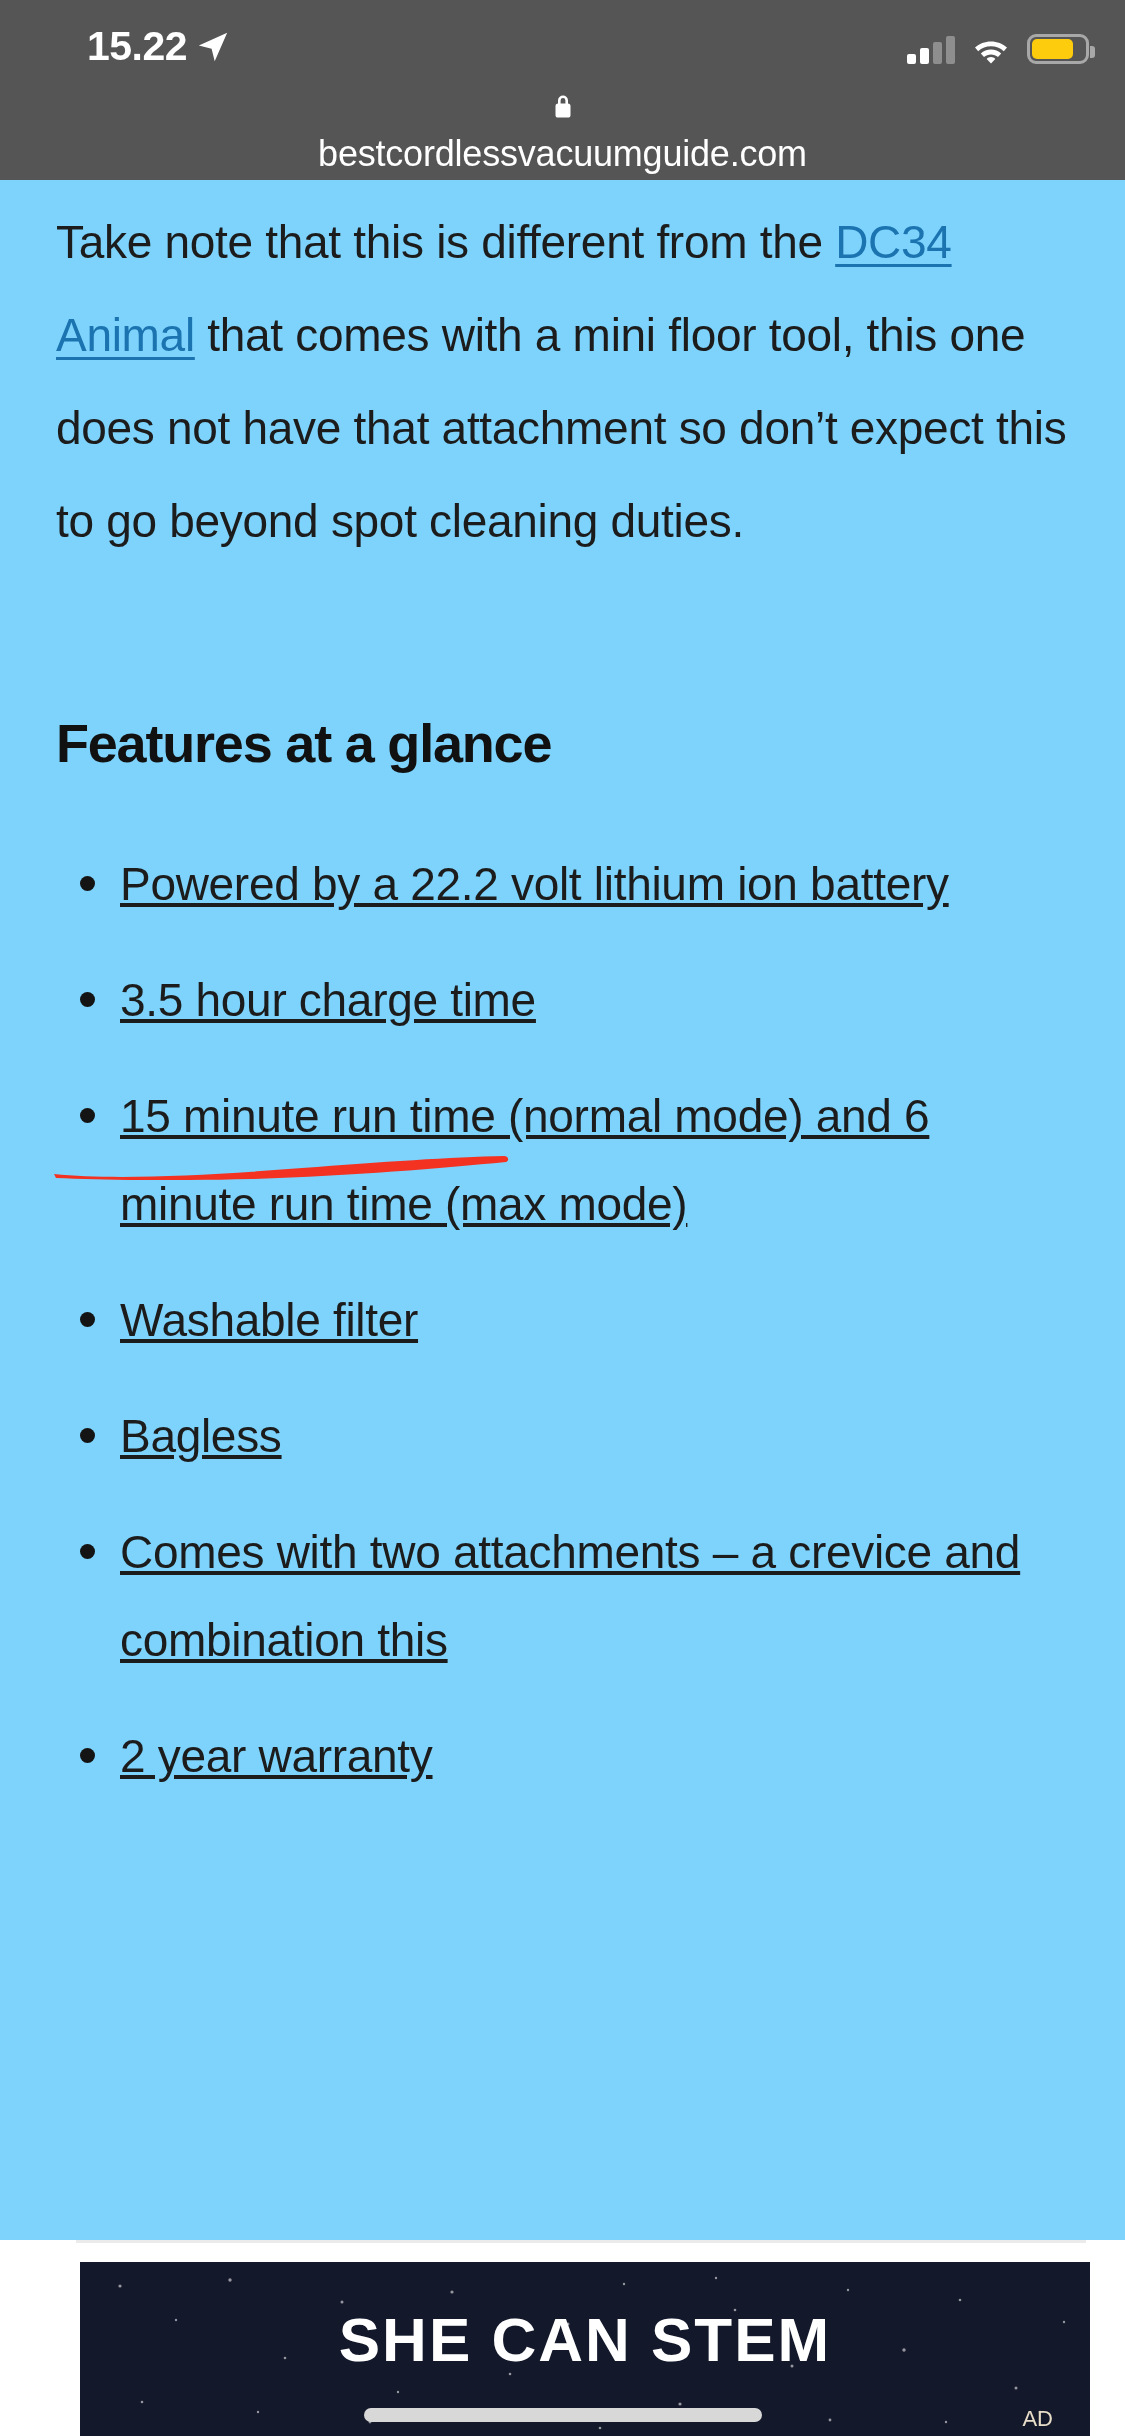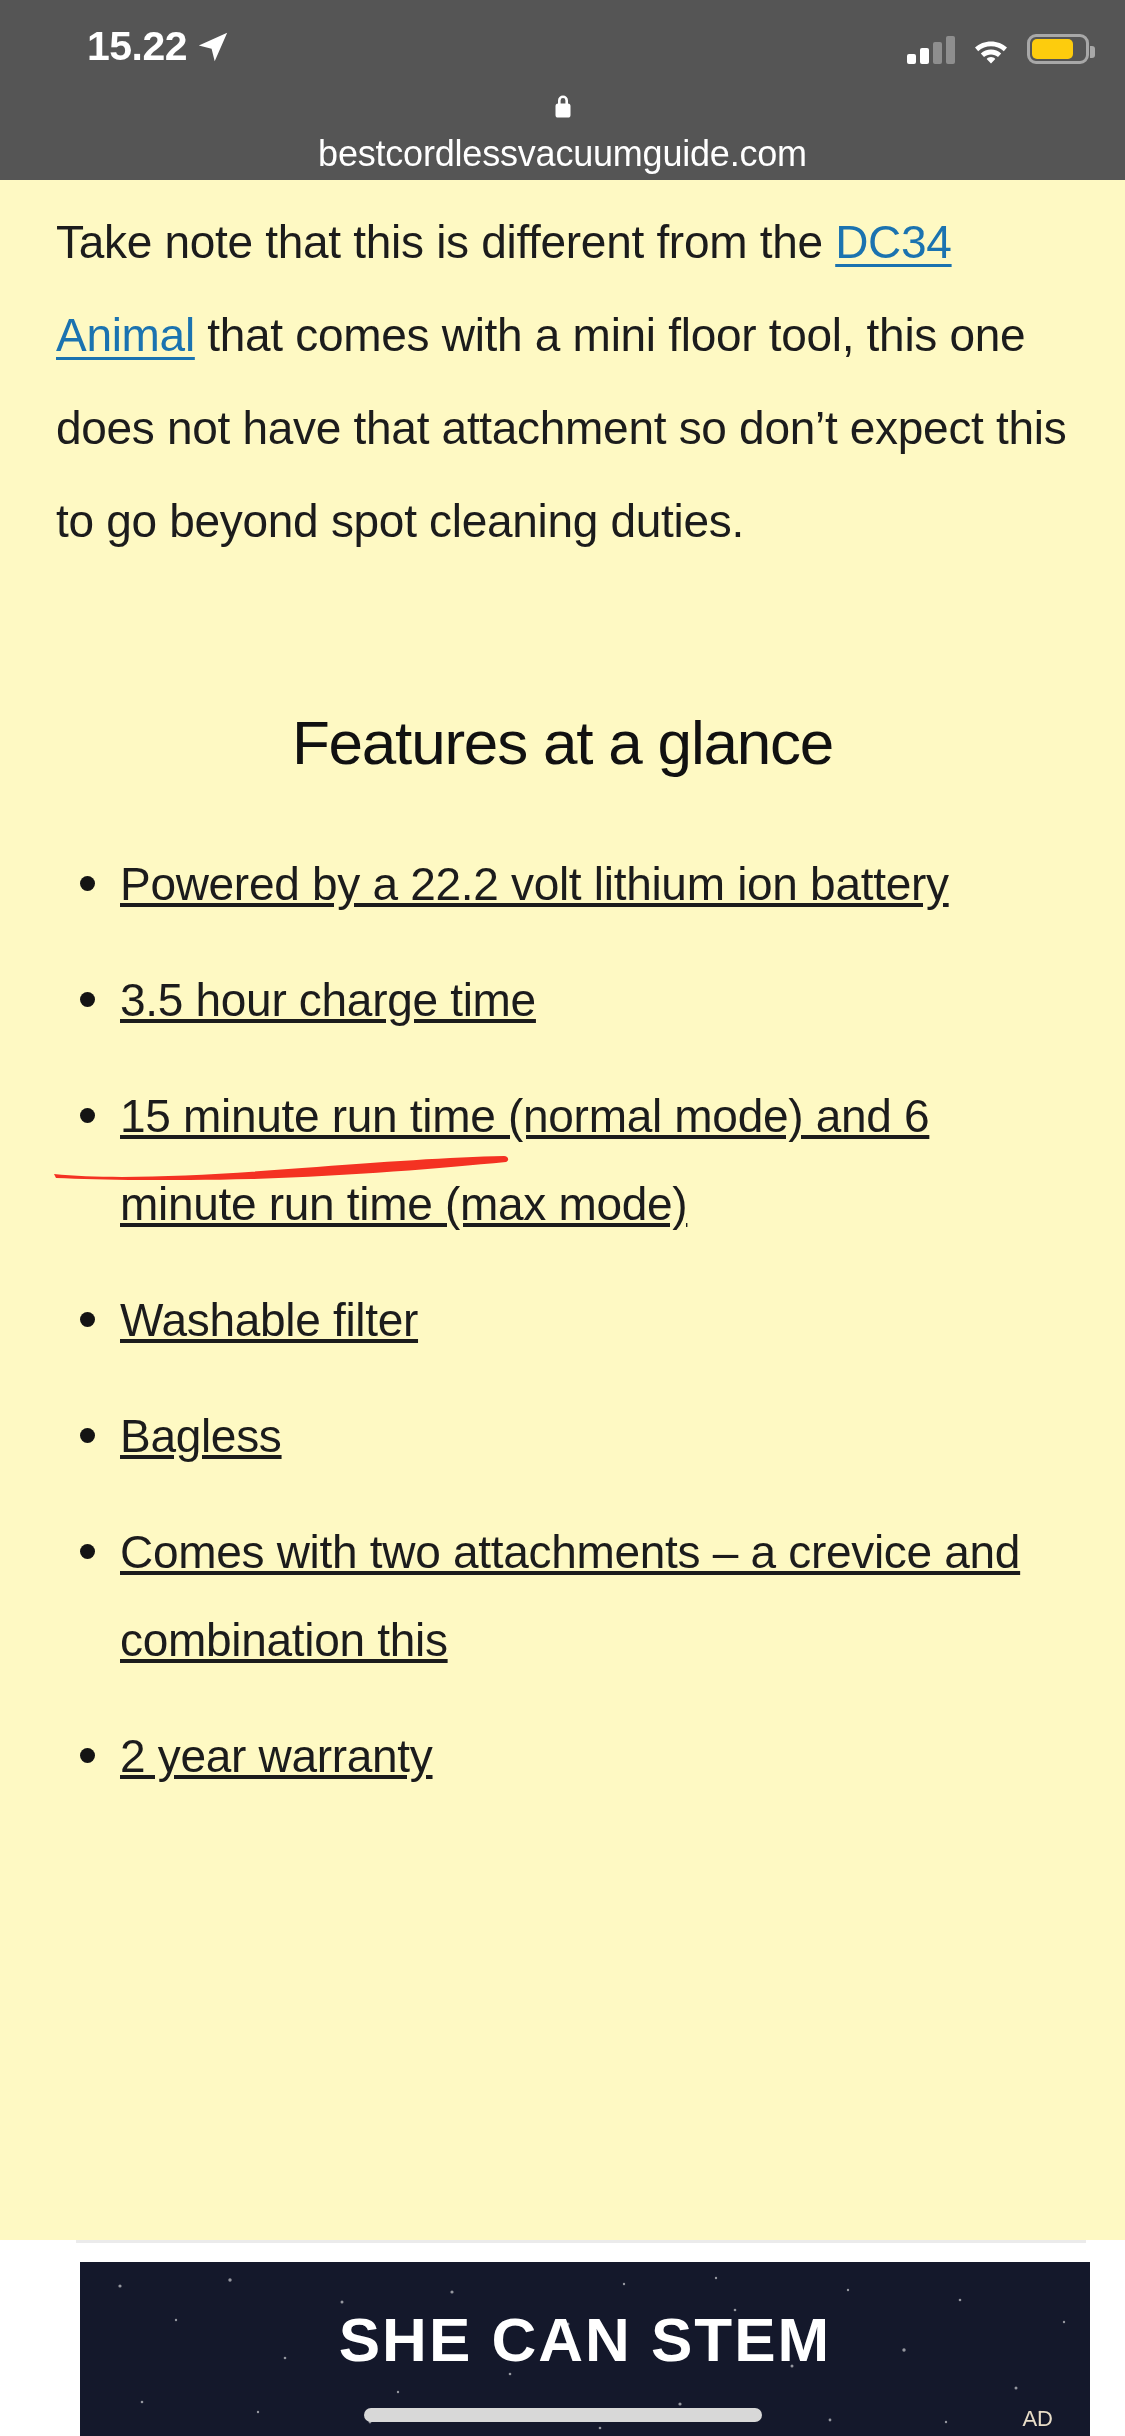--- a/index.html
+++ b/index.html
@@ -57,35 +57,35 @@
     display:flex; align-items:center; justify-content:center; gap:13px;flex-direction:column;
   }
   .lock-icon{ width:22px; height:28px; }
   .url-text{
     color:#ffffff; font-size:36px; letter-spacing:-0.2px;
   }
 
   
   .page{
     position:absolute; top:180px; left:0; width:1125px; height:2060px;
-    background:#fef9c3; overflow:hidden;
+    background:#7dd3fc; overflow:hidden;
   }
   .para{
     margin:0 56px; padding-top:16px;
     font-size:46px; line-height:93px; color:#1c1c1c;
     letter-spacing:-0.3px;
   }
   .para a{
     color:#1b73b0; text-decoration:underline;
     text-decoration-thickness:3px; text-underline-offset:6px;
   }
   h2.section-heading{
     margin:140px 56px 0 56px;
-    font-size:62px; line-height:70px; font-weight:normal;
-    color:#111111; letter-spacing:-1.2px;text-align:center;
+    font-size:54px; line-height:70px; font-weight:bold;
+    color:#111111; letter-spacing:-1.2px;
   }
   ul.feature-list{
     margin:62px 56px 0 56px; padding:0; list-style:none;
   }
   ul.feature-list li{
     position:relative; padding-left:64px;
     font-size:46px; line-height:88px; color:#1c1c1c;
     margin-bottom:28px; letter-spacing:-0.3px;text-decoration:underline;
   }
   ul.feature-list li .dot{

